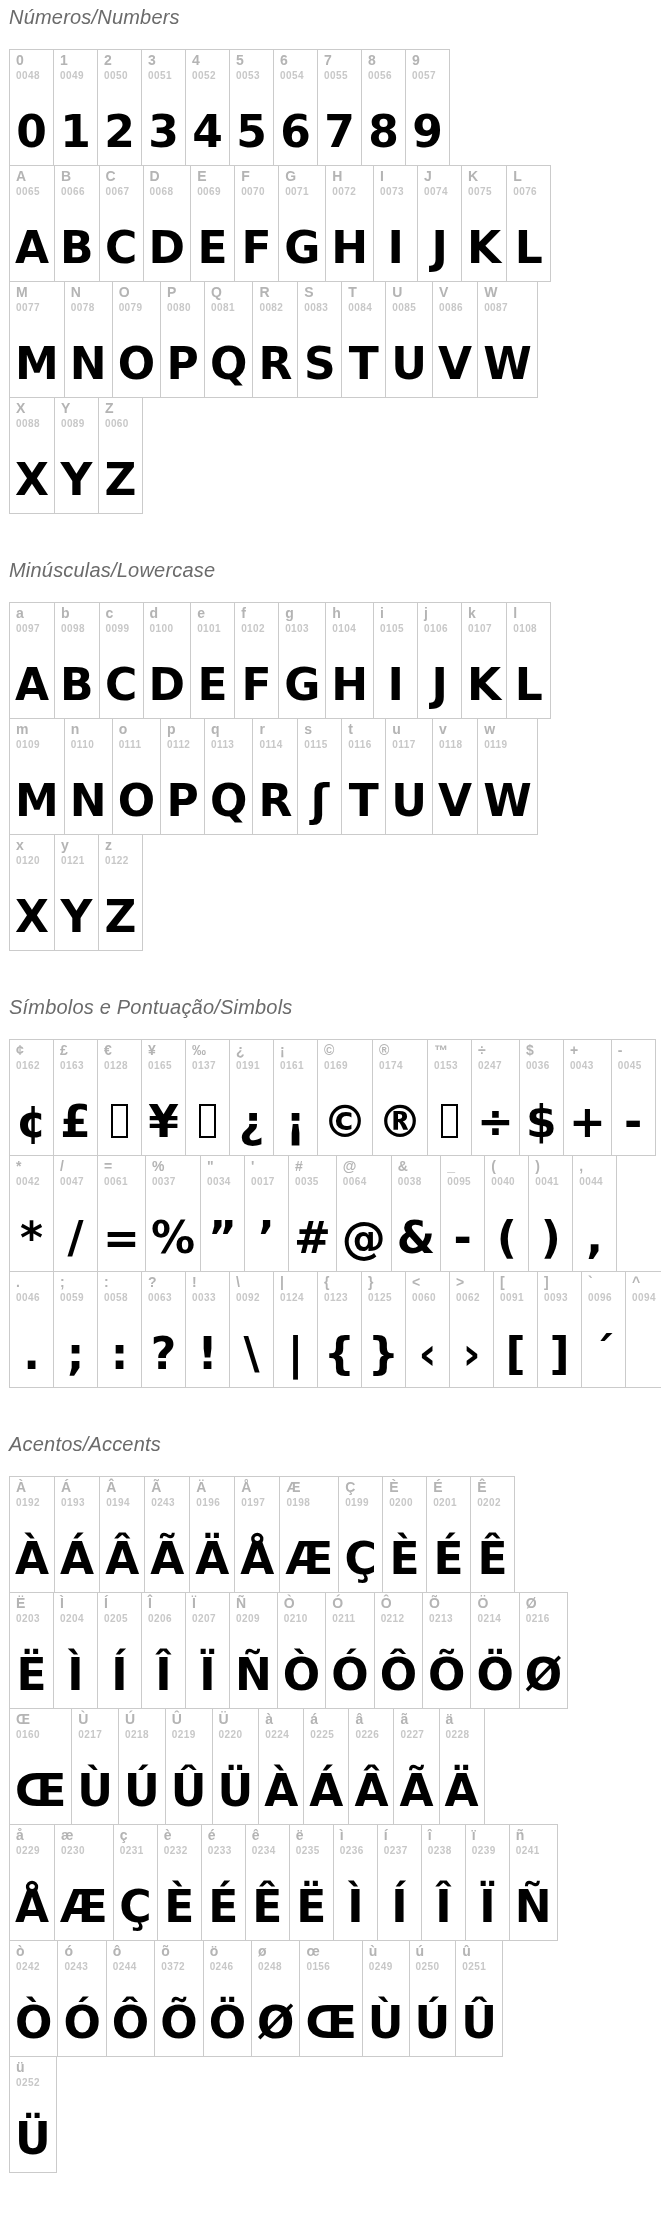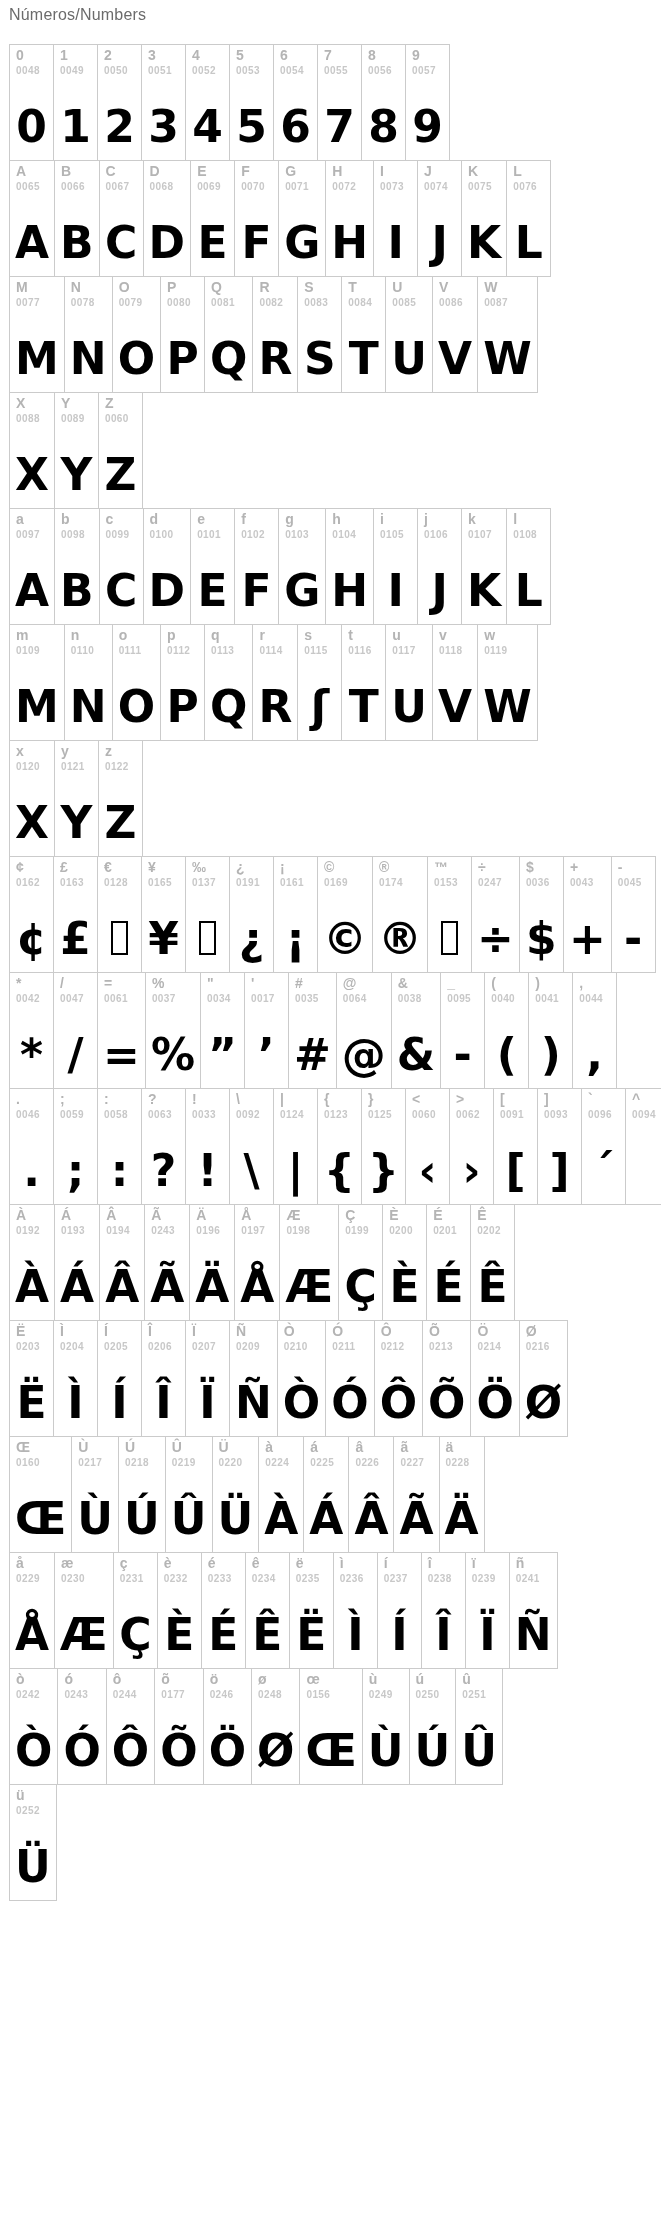--- a/index.html
+++ b/index.html
@@ -1,20 +1,20 @@
 <!DOCTYPE html>
 <html style="--heading-color: #6b6b6b; --border-color: #cbcbcb; --label-color: #b4b4b4; --code-color: #c8c8c8; --glyph-color: #000000;"><head>
 <meta charset="utf-8">
 <style>
   html,body{margin:0;padding:0;background:#fff;}
   body{width:661px;font-family:"Liberation Sans",sans-serif;}
   .page{padding:4px 0 10px 9px;}
   .section-heading{
-    font-size:16px;font-weight:400;color:var(--heading-color,#6b6b6b);
-    margin:45px 0 21px 0;padding:0;letter-spacing:.2px;
+    font-size:20px;font-weight:400;color:var(--heading-color,#6b6b6b);
+    margin:45px 0 21px 0;padding:0;letter-spacing:.2px;font-style:italic;
   }
   .section:first-of-type .section-heading{margin-top:2px;}
   .char-row{display:flex;width:max-content;margin-top:-1px;}
   .glyph-cell{
     border:1px solid var(--border-color,#cbcbcb);
     margin-left:-1px;
     height:115px;min-width:33px;padding:0 5px;
     display:flex;flex-direction:column;
     background:#fff;box-sizing:content-box;
   }
@@ -377,20 +377,21 @@
             <span class="cell-char">Z</span>
             <span class="cell-code">0060</span>
           </div>
           <div class="glyph-area">
             <span class="glyph">Z</span>
           </div>
         </div>
       </div>
     </section>
     <section class="section">
+      <h2 class="section-heading">Minúsculas/Lowercase</h2>
       <div class="char-row">
         <div class="glyph-cell">
           <div class="cell-label">
             <span class="cell-char">a</span>
             <span class="cell-code">0097</span>
           </div>
           <div class="glyph-area">
             <span class="glyph">A</span>
           </div>
         </div>
@@ -619,20 +620,21 @@
             <span class="cell-char">z</span>
             <span class="cell-code">0122</span>
           </div>
           <div class="glyph-area">
             <span class="glyph">Z</span>
           </div>
         </div>
       </div>
     </section>
     <section class="section">
+      <h2 class="section-heading">Símbolos e Pontuação/Simbols</h2>
       <div class="char-row">
         <div class="glyph-cell">
           <div class="cell-label">
             <span class="cell-char">¢</span>
             <span class="cell-code">0162</span>
           </div>
           <div class="glyph-area">
             <span class="glyph">¢</span>
           </div>
         </div>
@@ -1003,20 +1005,21 @@
         <div class="glyph-cell">
           <div class="cell-label">
             <span class="cell-char">^</span>
             <span class="cell-code">0094</span>
           </div>
           <div class="glyph-area"></div>
         </div>
       </div>
     </section>
     <section class="section">
+      <h2 class="section-heading">Acentos/Accents</h2>
       <div class="char-row">
         <div class="glyph-cell">
           <div class="cell-label">
             <span class="cell-char">À</span>
             <span class="cell-code">0192</span>
           </div>
           <div class="glyph-area">
             <span class="glyph">À</span>
           </div>
         </div>
@@ -1447,21 +1450,21 @@
             <span class="cell-char">ô</span>
             <span class="cell-code">0244</span>
           </div>
           <div class="glyph-area">
             <span class="glyph">Ô</span>
           </div>
         </div>
         <div class="glyph-cell">
           <div class="cell-label">
             <span class="cell-char">õ</span>
-            <span class="cell-code">0177</span>
+            <span class="cell-code">0372</span>
           </div>
           <div class="glyph-area">
             <span class="glyph">Õ</span>
           </div>
         </div>
         <div class="glyph-cell">
           <div class="cell-label">
             <span class="cell-char">ö</span>
             <span class="cell-code">0246</span>
           </div>

